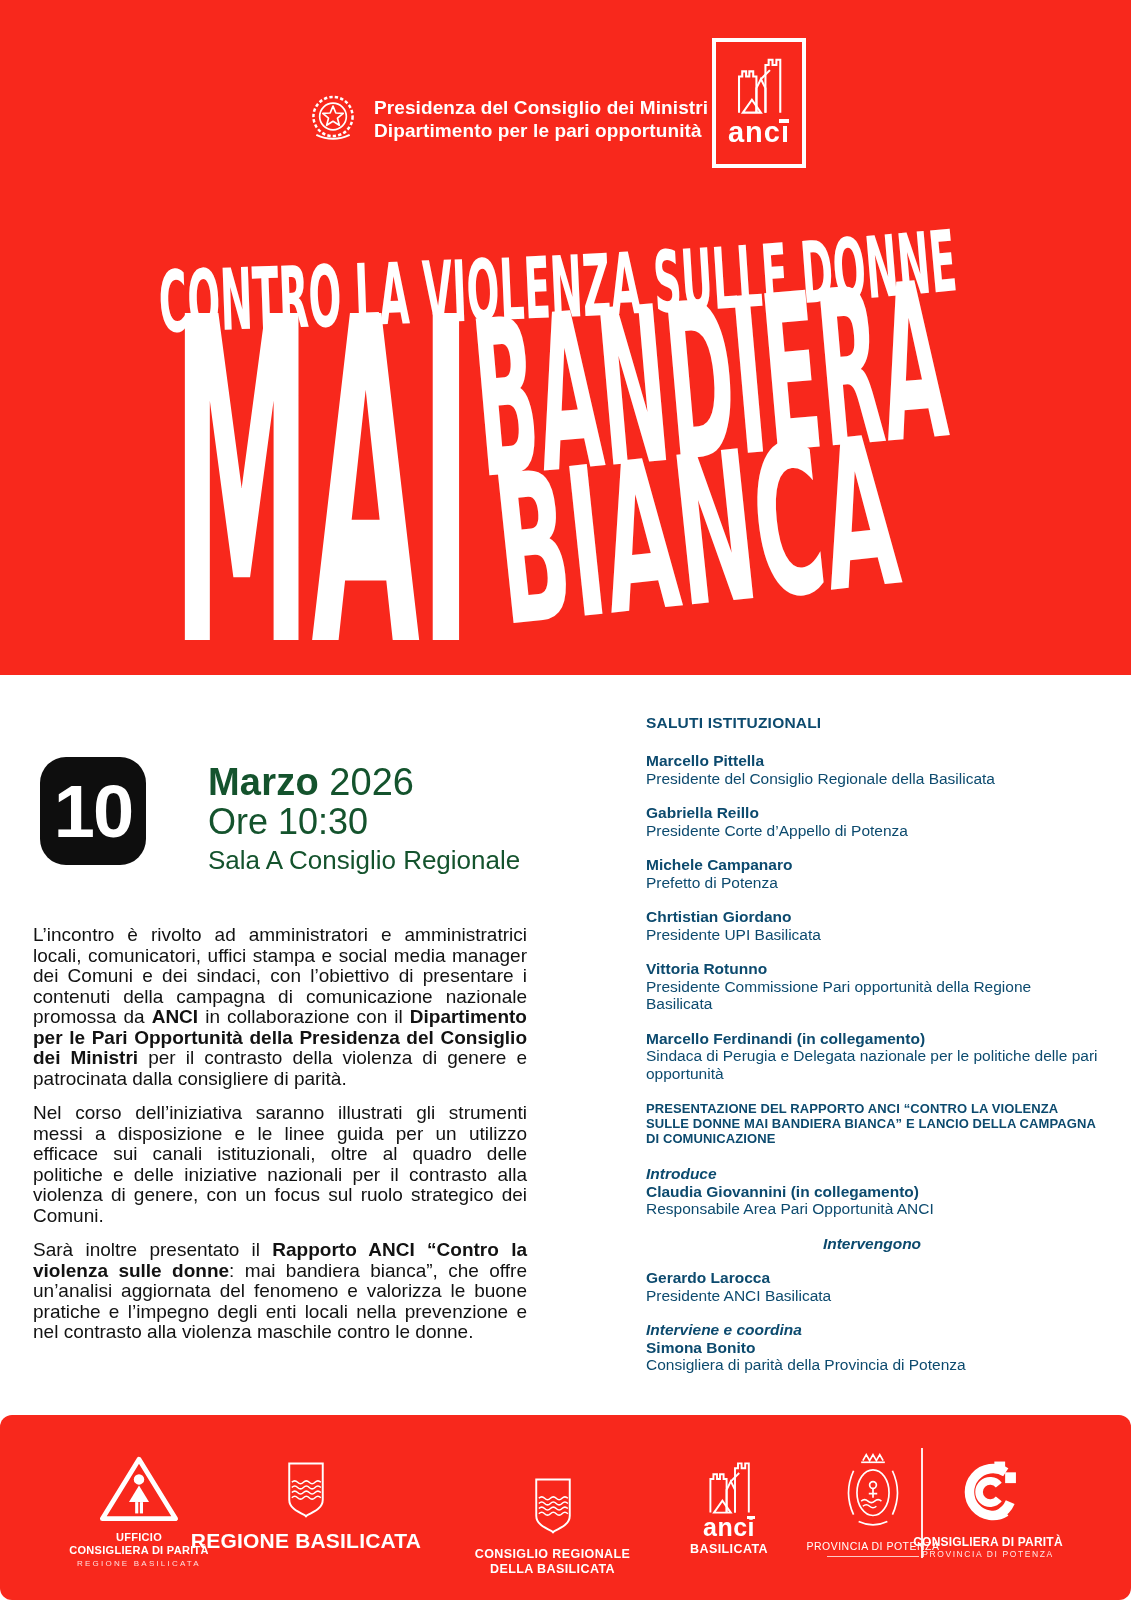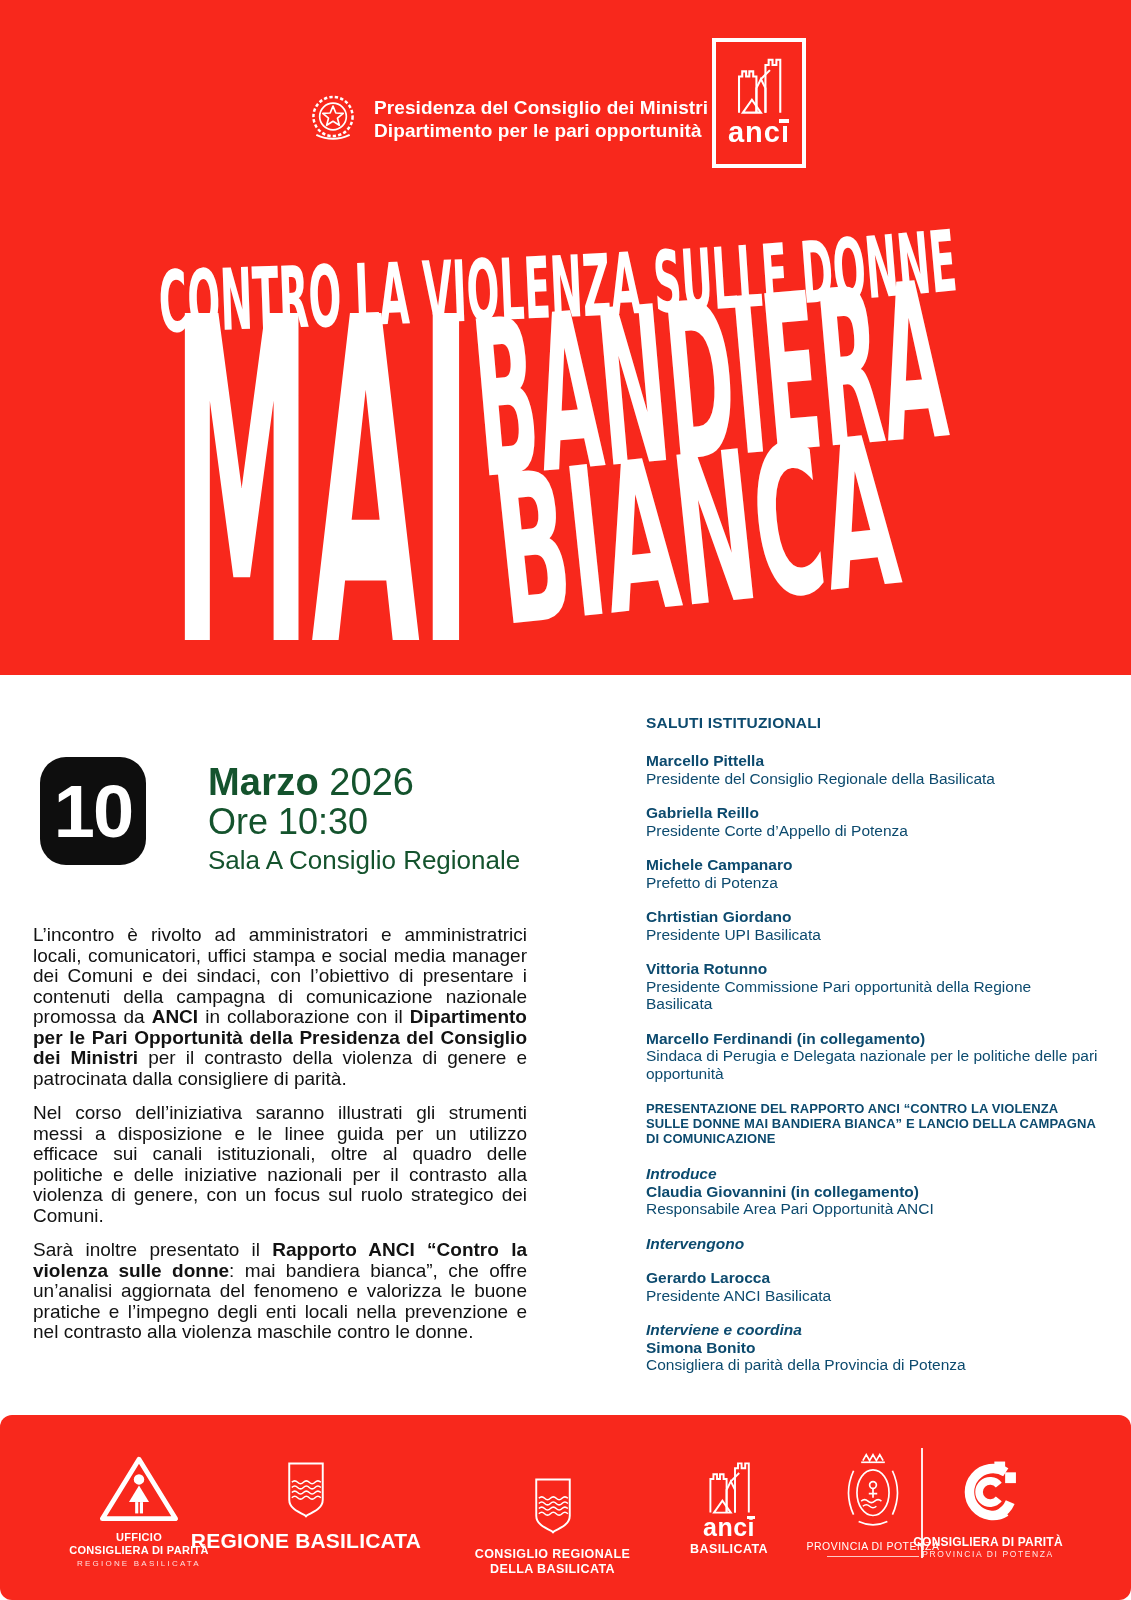--- a/index.html
+++ b/index.html
@@ -31,21 +31,21 @@
   .intro-text p{margin:0 0 14px 0;}
   .intro-text p:last-child{margin-bottom:0;}
   
   .program{position:absolute;left:646px;top:715px;width:452px;color:#0c4a6e;
            font-size:15.5px;line-height:17.5px;}
   .program h3{font-size:15.5px;line-height:16px;margin:0 0 21px 0;letter-spacing:.2px;}
   .entry{margin-bottom:17px;}
   .entry .name{font-weight:bold;}
   .presentazione{font-weight:bold;font-size:13px;line-height:15px;margin:19px 0 19px 0;letter-spacing:.1px;}
   .role-label{font-weight:bold;font-style:italic;}
-  .label-block{margin-bottom:17px;}
+  .label-block{margin-bottom:17px;text-align:center;}
   
   .foot{position:absolute;left:0;top:1415px;width:1131px;height:185px;background:#F8281C;color:#fff;border-radius:12px;}
   .flogo{position:absolute;display:flex;flex-direction:column;align-items:center;text-align:center;}
   .flogo svg{flex:0 0 auto;}
   .logo-ufficio{left:64px;top:38px;width:150px;}
   .logo-ufficio .l1{font-size:11px;font-weight:bold;line-height:13px;margin-top:6px;letter-spacing:.3px;}
   .logo-ufficio .l2{font-size:11px;font-weight:bold;line-height:13px;letter-spacing:.3px;}
   .logo-ufficio .l3{font-size:8px;line-height:11px;letter-spacing:2.2px;opacity:.85;margin-top:1px;}
   .logo-regione{left:204px;top:46px;width:204px;}
   .logo-regione .lbl{font-size:21px;font-weight:bold;margin-top:10px;letter-spacing:.2px;white-space:nowrap;}

